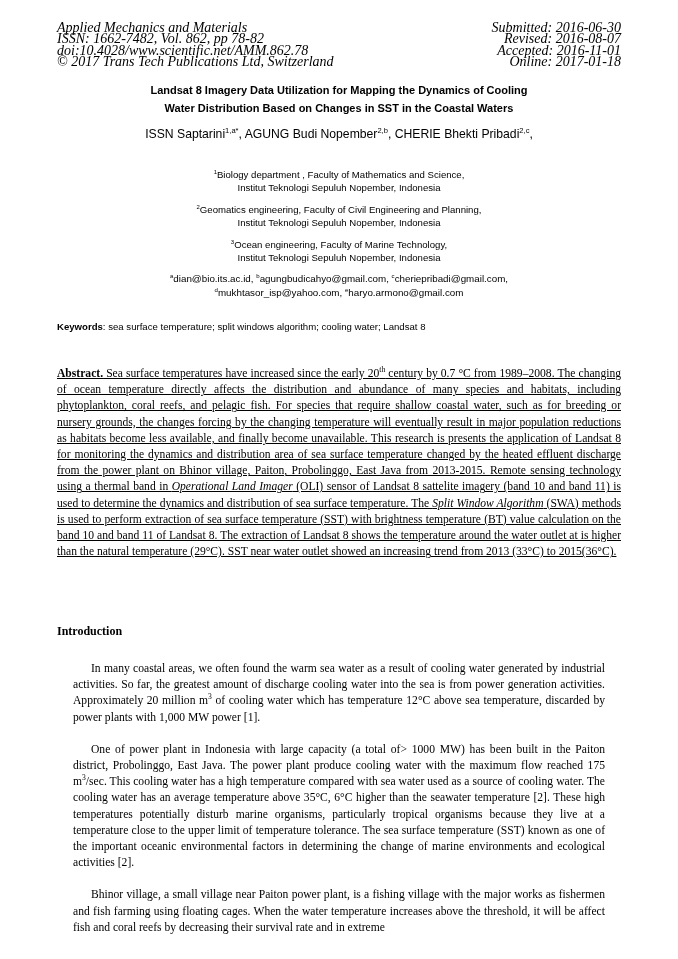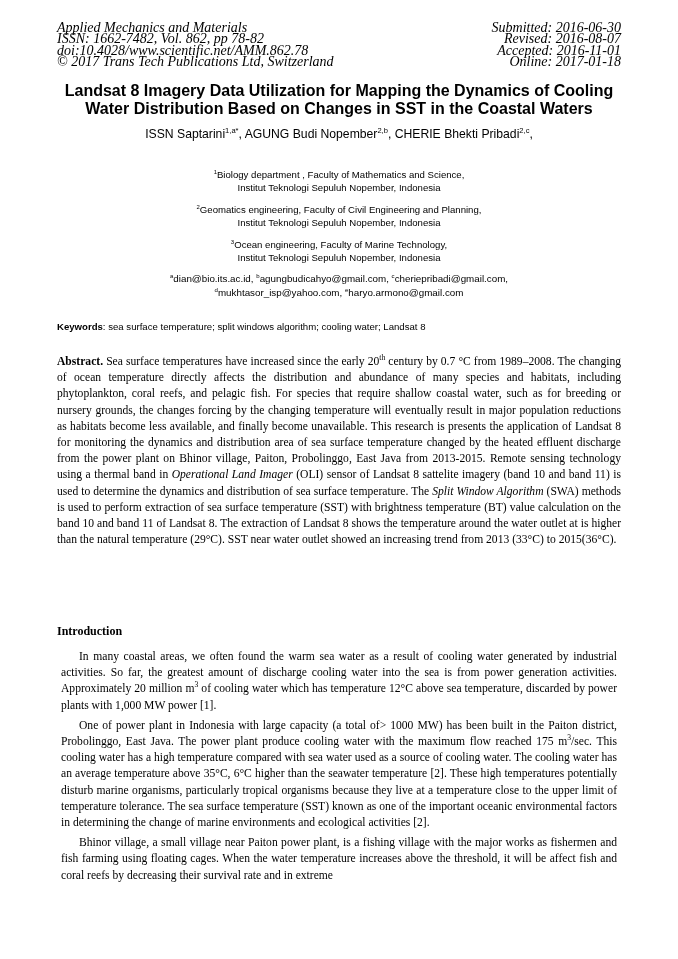--- a/index.html
+++ b/index.html
@@ -36,21 +36,21 @@
 
   
   .title {
     position: absolute;
     top: 82px;
     left: 57px;
     width: 564px;
     text-align: center;
     font-family: "Liberation Sans", sans-serif;
     font-weight: bold;
-    font-size: 16px;
+    font-size: 11px;
     line-height: 17.5px;
   }
 
   
   .authors {
     position: absolute;
     top: 126px;
     left: 57px;
     width: 564px;
     text-align: center;
@@ -100,28 +100,29 @@
     width: 564px;
     font-family: "Liberation Sans", sans-serif;
     font-size: 9.6px;
     line-height: 13px;
   }
   .keywords b { font-weight: bold; }
 
   
   .abstract {
     position: absolute;
-    top: 354px;
+    top: 366px;
     left: 57px;
     width: 564px;
     font-family: "Liberation Serif", serif;
     font-size: 11.6px;
     line-height: 16.2px;
     text-align: justify;
     text-justify: inter-word;
+    text-decoration: underline;
   }
   .abstract .lead { font-weight: bold; }
   .abstract i { font-style: italic; }
   .abstract sup {
     font-size: 0.66em;
     vertical-align: super;
     line-height: 0;
   }
 
   
@@ -142,21 +143,21 @@
     top: 645px;
     left: 57px;
     width: 564px;
     font-family: "Liberation Serif", serif;
     font-size: 11.6px;
     line-height: 16.2px;
     text-align: justify;
     text-justify: inter-word;
   }
   .body-text p {
-    margin: 4px;
+    margin: 16px;
     text-indent: 18px;
   }
   .body-text sup {
     font-size: 0.66em;
     vertical-align: super;
     line-height: 0;
   }
 </style>
 </head>
 <body>

